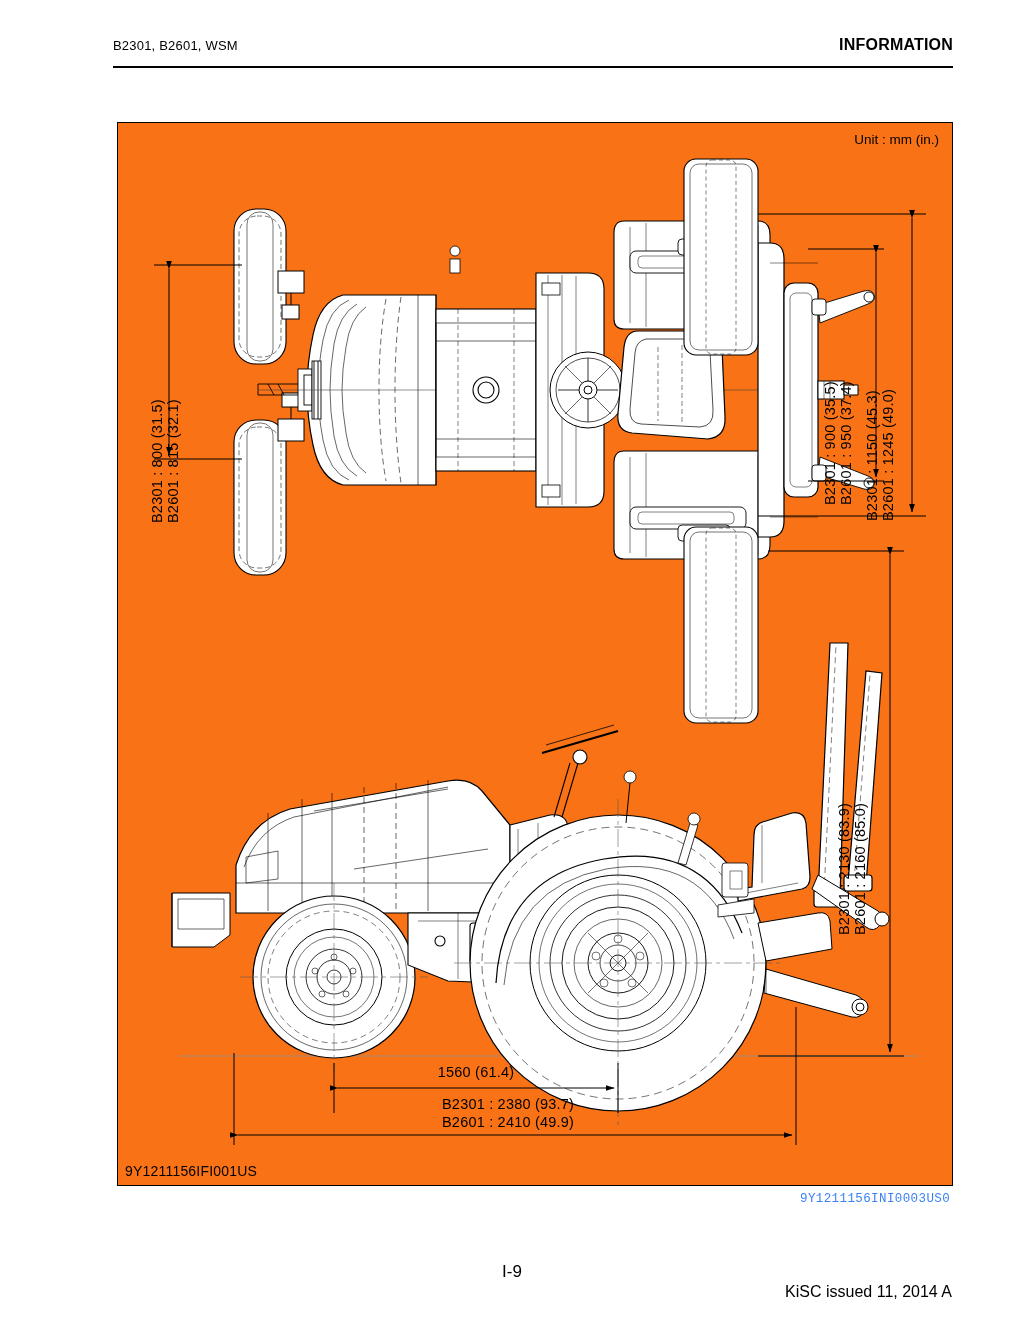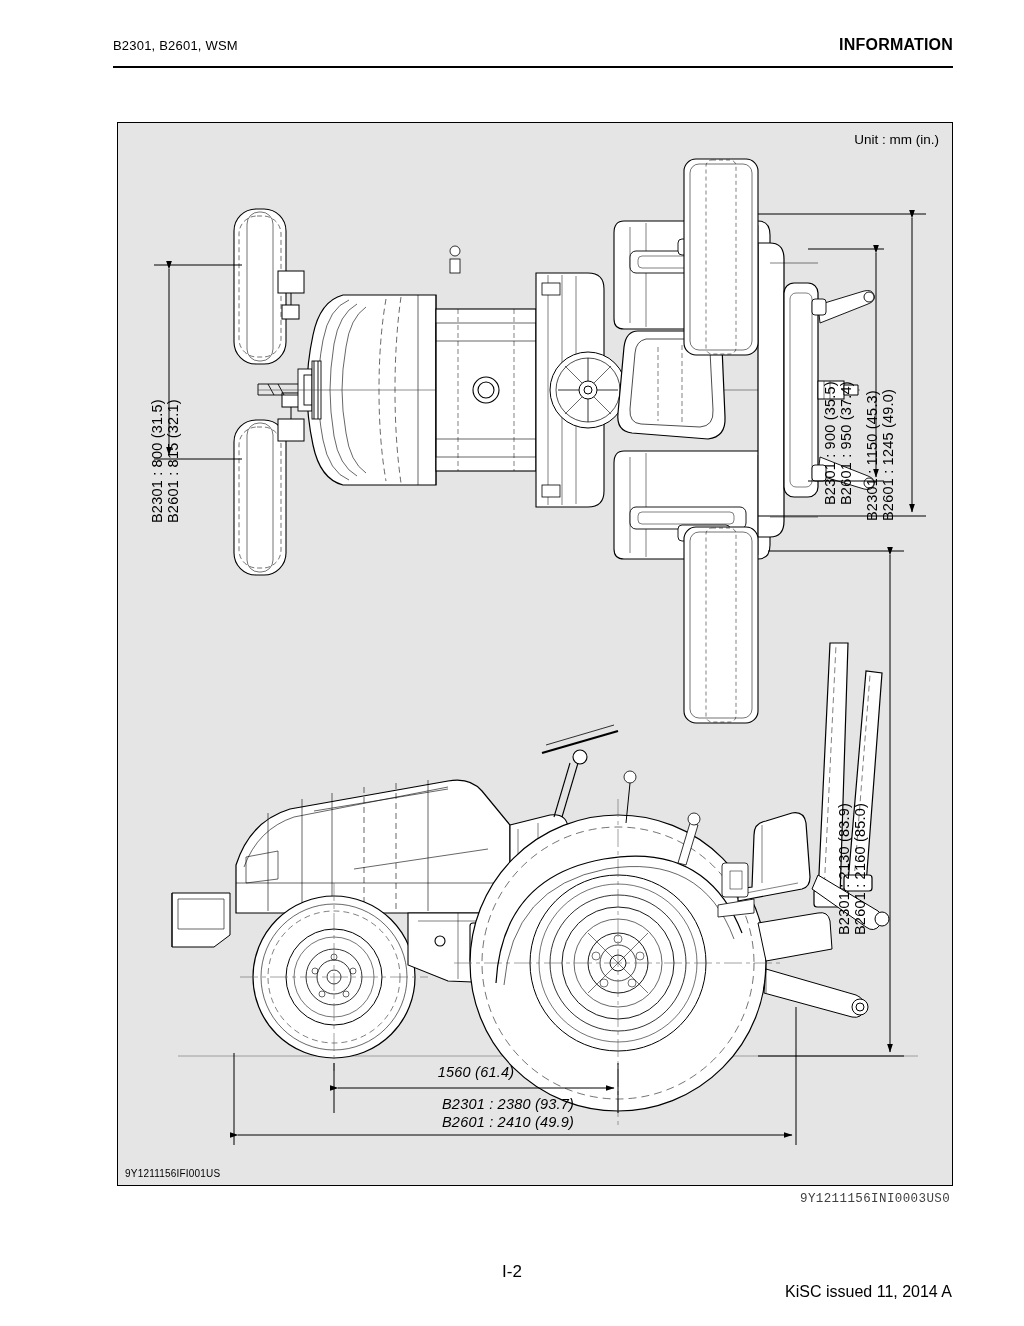--- a/index.html
+++ b/index.html
@@ -11,40 +11,40 @@
   .hdr{position:absolute;left:113px;top:38px;width:840px;height:26px;}
   .hdr-left{position:absolute;left:0;top:0;font-size:13px;letter-spacing:.2px;}
   .hdr-right{position:absolute;right:0;top:-2px;font-size:16px;letter-spacing:.2px;font-weight:bold;}
   .hdr-rule{position:absolute;left:113px;top:66px;width:840px;height:2px;background:#000;}
 
   .title{position:absolute;left:115px;top:74px;font-size:31px;font-weight:bold;letter-spacing:.3px;}
   .title .num{margin-right:17px;}
 
   
   .frame{position:absolute;left:117px;top:122px;width:836px;height:1064px;
-         border:1.6px solid #000;background:#e5e5e5;box-sizing:border-box;}
+         border:1.6px solid #000;background:#f97316;box-sizing:border-box;}
   .unit{position:absolute;right:13px;top:9px;font-size:13.5px;}
 
-  .figcode{position:absolute;left:7px;bottom:6px;font-size:10px;letter-spacing:.2px;}
+  .figcode{position:absolute;left:7px;bottom:6px;font-size:14px;letter-spacing:.2px;}
 
   .draw{position:absolute;left:0;top:0;width:836px;height:1064px;}
 
-  .subcode{position:absolute;left:800px;top:1192px;font-size:12.5px;color:#404040;
+  .subcode{position:absolute;left:800px;top:1192px;font-size:12.5px;color:#3b82f6;
            font-family:"Liberation Mono",monospace;letter-spacing:.4px;}
 
   
   .pageno{position:absolute;left:0;top:1262px;width:1024px;text-align:center;font-size:17px;}
   .issued{position:absolute;right:72px;top:1283px;font-size:16px;}
 
   
   .vtext{position:absolute;transform-origin:0 0;transform:rotate(-90deg);
          white-space:nowrap;font-size:14.5px;letter-spacing:.2px;line-height:1.12;}
   .vtext span{display:block;}
   .htext{position:absolute;white-space:nowrap;font-size:14.5px;letter-spacing:.2px;line-height:1.25;}
-  .htext span{display:block;font-style:italic;}
+  .htext span{display:block;}
   .ctext{text-align:center;}
 </style>
 </head>
 <body>
 
 <div class="page">
 
   <div class="hdr">
     <div class="hdr-left">B2301, B2601, WSM</div>
     <div class="hdr-right">INFORMATION</div>
@@ -400,16 +400,16 @@
 
     <div class="htext" style="left:324px; top:972px;">
       <span>B2301 : 2380 (93.7)</span>
       <span>B2601 : 2410 (49.9)</span>
     </div>
 
   </div>
 
   <div class="subcode">9Y1211156INI0003US0</div>
 
-  <div class="pageno">I-2</div>
+  <div class="pageno">I-9</div>
   <div class="issued">KiSC issued 11, 2014 A</div>
 
 </div>
 
 </body></html>

